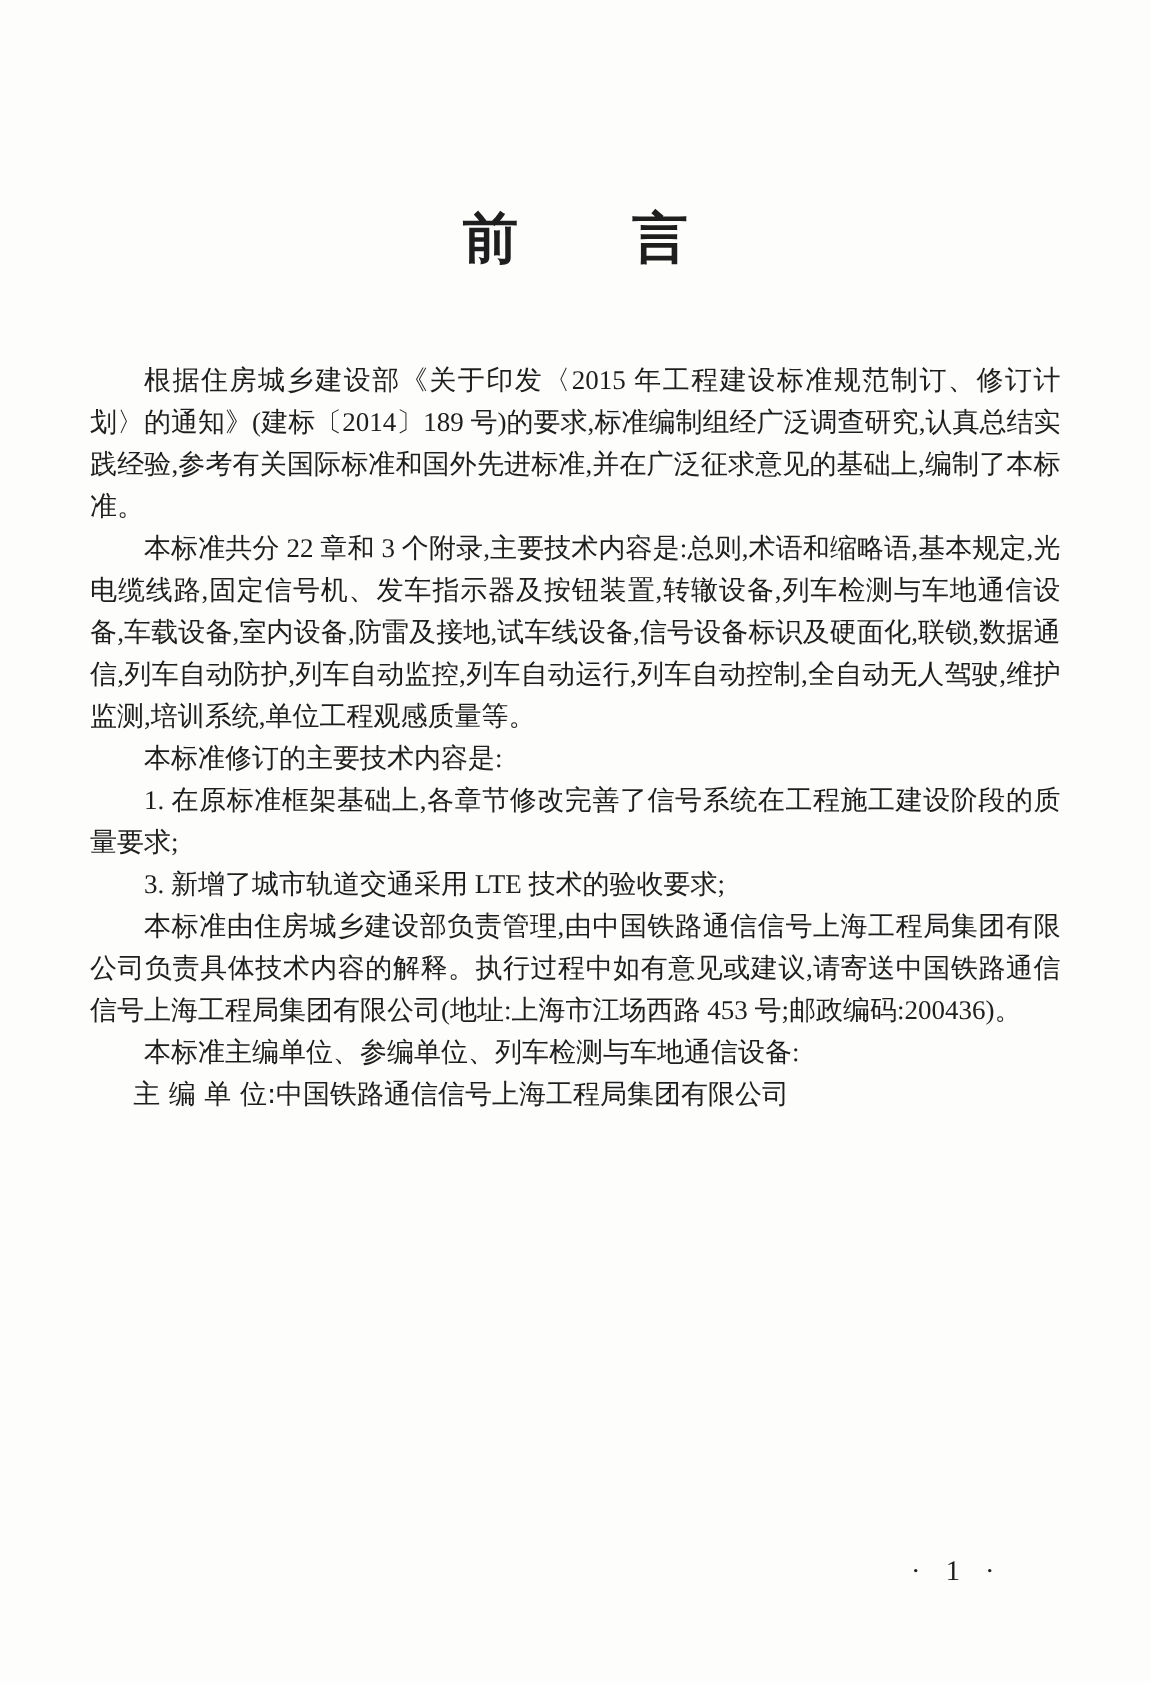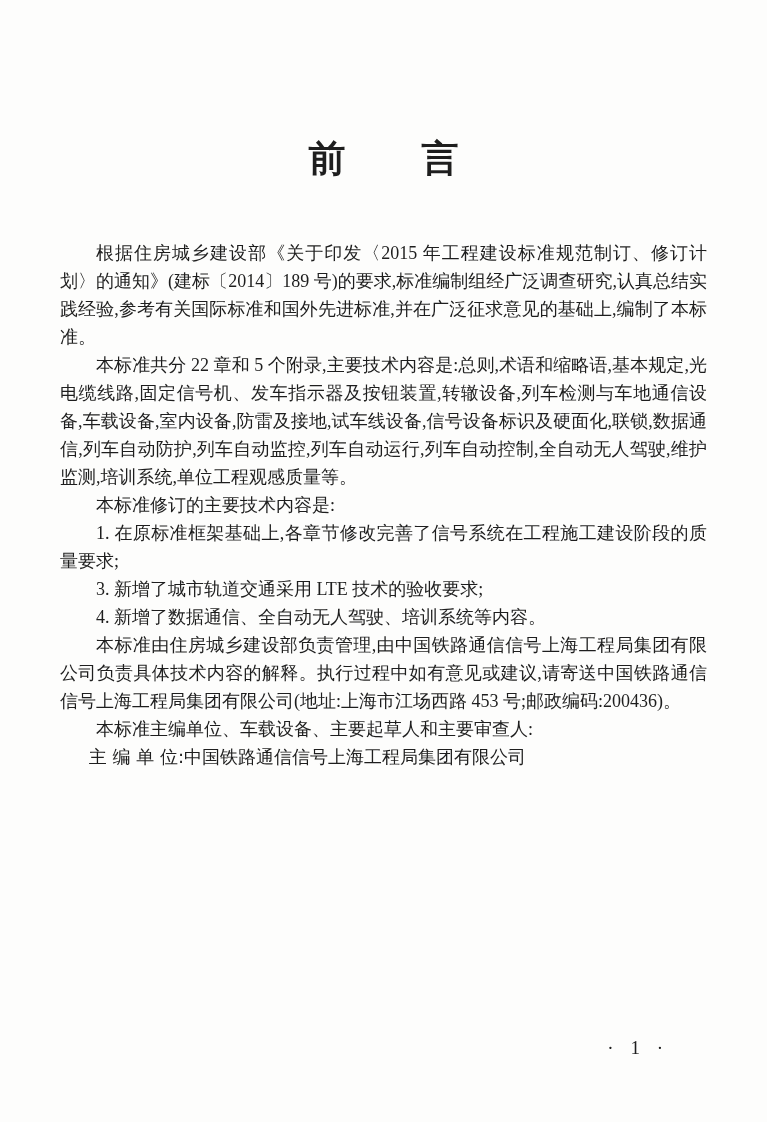--- a/index.html
+++ b/index.html
@@ -59,25 +59,24 @@
 
 <div class="page">
 
   <div class="title-row">
     <span>前</span>
     <span>言</span>
   </div>
 
   <div class="body-text">
       <p class="para">根据住房城乡建设部《关于印发〈2015 年工程建设标准规范制订、修订计划〉的通知》(建标〔2014〕189 号)的要求,标准编制组经广泛调查研究,认真总结实践经验,参考有关国际标准和国外先进标准,并在广泛征求意见的基础上,编制了本标准。</p>
-      <p class="para">本标准共分 22 章和 5 个附录,主要技术内容是:总则,术语和缩略语,基本规定,光电缆线路,固定信号机、发车指示器及按钮装置,转辙设备,列车检测与车地通信设备,车载设备,室内设备,防雷及接地,试车线设备,信号设备标识及硬面化,联锁,数据通信,列车自动防护,列车自动监控,列车自动运行,列车自动控制,全自动无人驾驶,维护监测,培训系统,单位工程观感质量等。</p>
+      <p class="para">本标准共分 22 章和 3 个附录,主要技术内容是:总则,术语和缩略语,基本规定,光电缆线路,固定信号机、发车指示器及按钮装置,转辙设备,列车检测与车地通信设备,车载设备,室内设备,防雷及接地,试车线设备,信号设备标识及硬面化,联锁,数据通信,列车自动防护,列车自动监控,列车自动运行,列车自动控制,全自动无人驾驶,维护监测,培训系统,单位工程观感质量等。</p>
       <p class="para">本标准修订的主要技术内容是:</p>
       <p class="para">1. 在原标准框架基础上,各章节修改完善了信号系统在工程施工建设阶段的质量要求;</p>
       <p class="para">3. 新增了城市轨道交通采用 LTE 技术的验收要求;</p>
-      <p class="para">4. 新增了数据通信、全自动无人驾驶、培训系统等内容。</p>
       <p class="para">本标准由住房城乡建设部负责管理,由中国铁路通信信号上海工程局集团有限公司负责具体技术内容的解释。执行过程中如有意见或建议,请寄送中国铁路通信信号上海工程局集团有限公司(地址:上海市江场西路 453 号;邮政编码:200436)。</p>
-      <p class="para">本标准主编单位、车载设备、主要起草人和主要审查人:</p>
+      <p class="para">本标准主编单位、参编单位、列车检测与车地通信设备:</p>
       <p class="para unit"><span class="unit-label">主 编 单 位:</span><span>中国铁路通信信号上海工程局集团有限公司</span></p>
     </div>
 
   <div class="page-number">· 1 ·</div>
 
 </div>
 
 </body></html>

